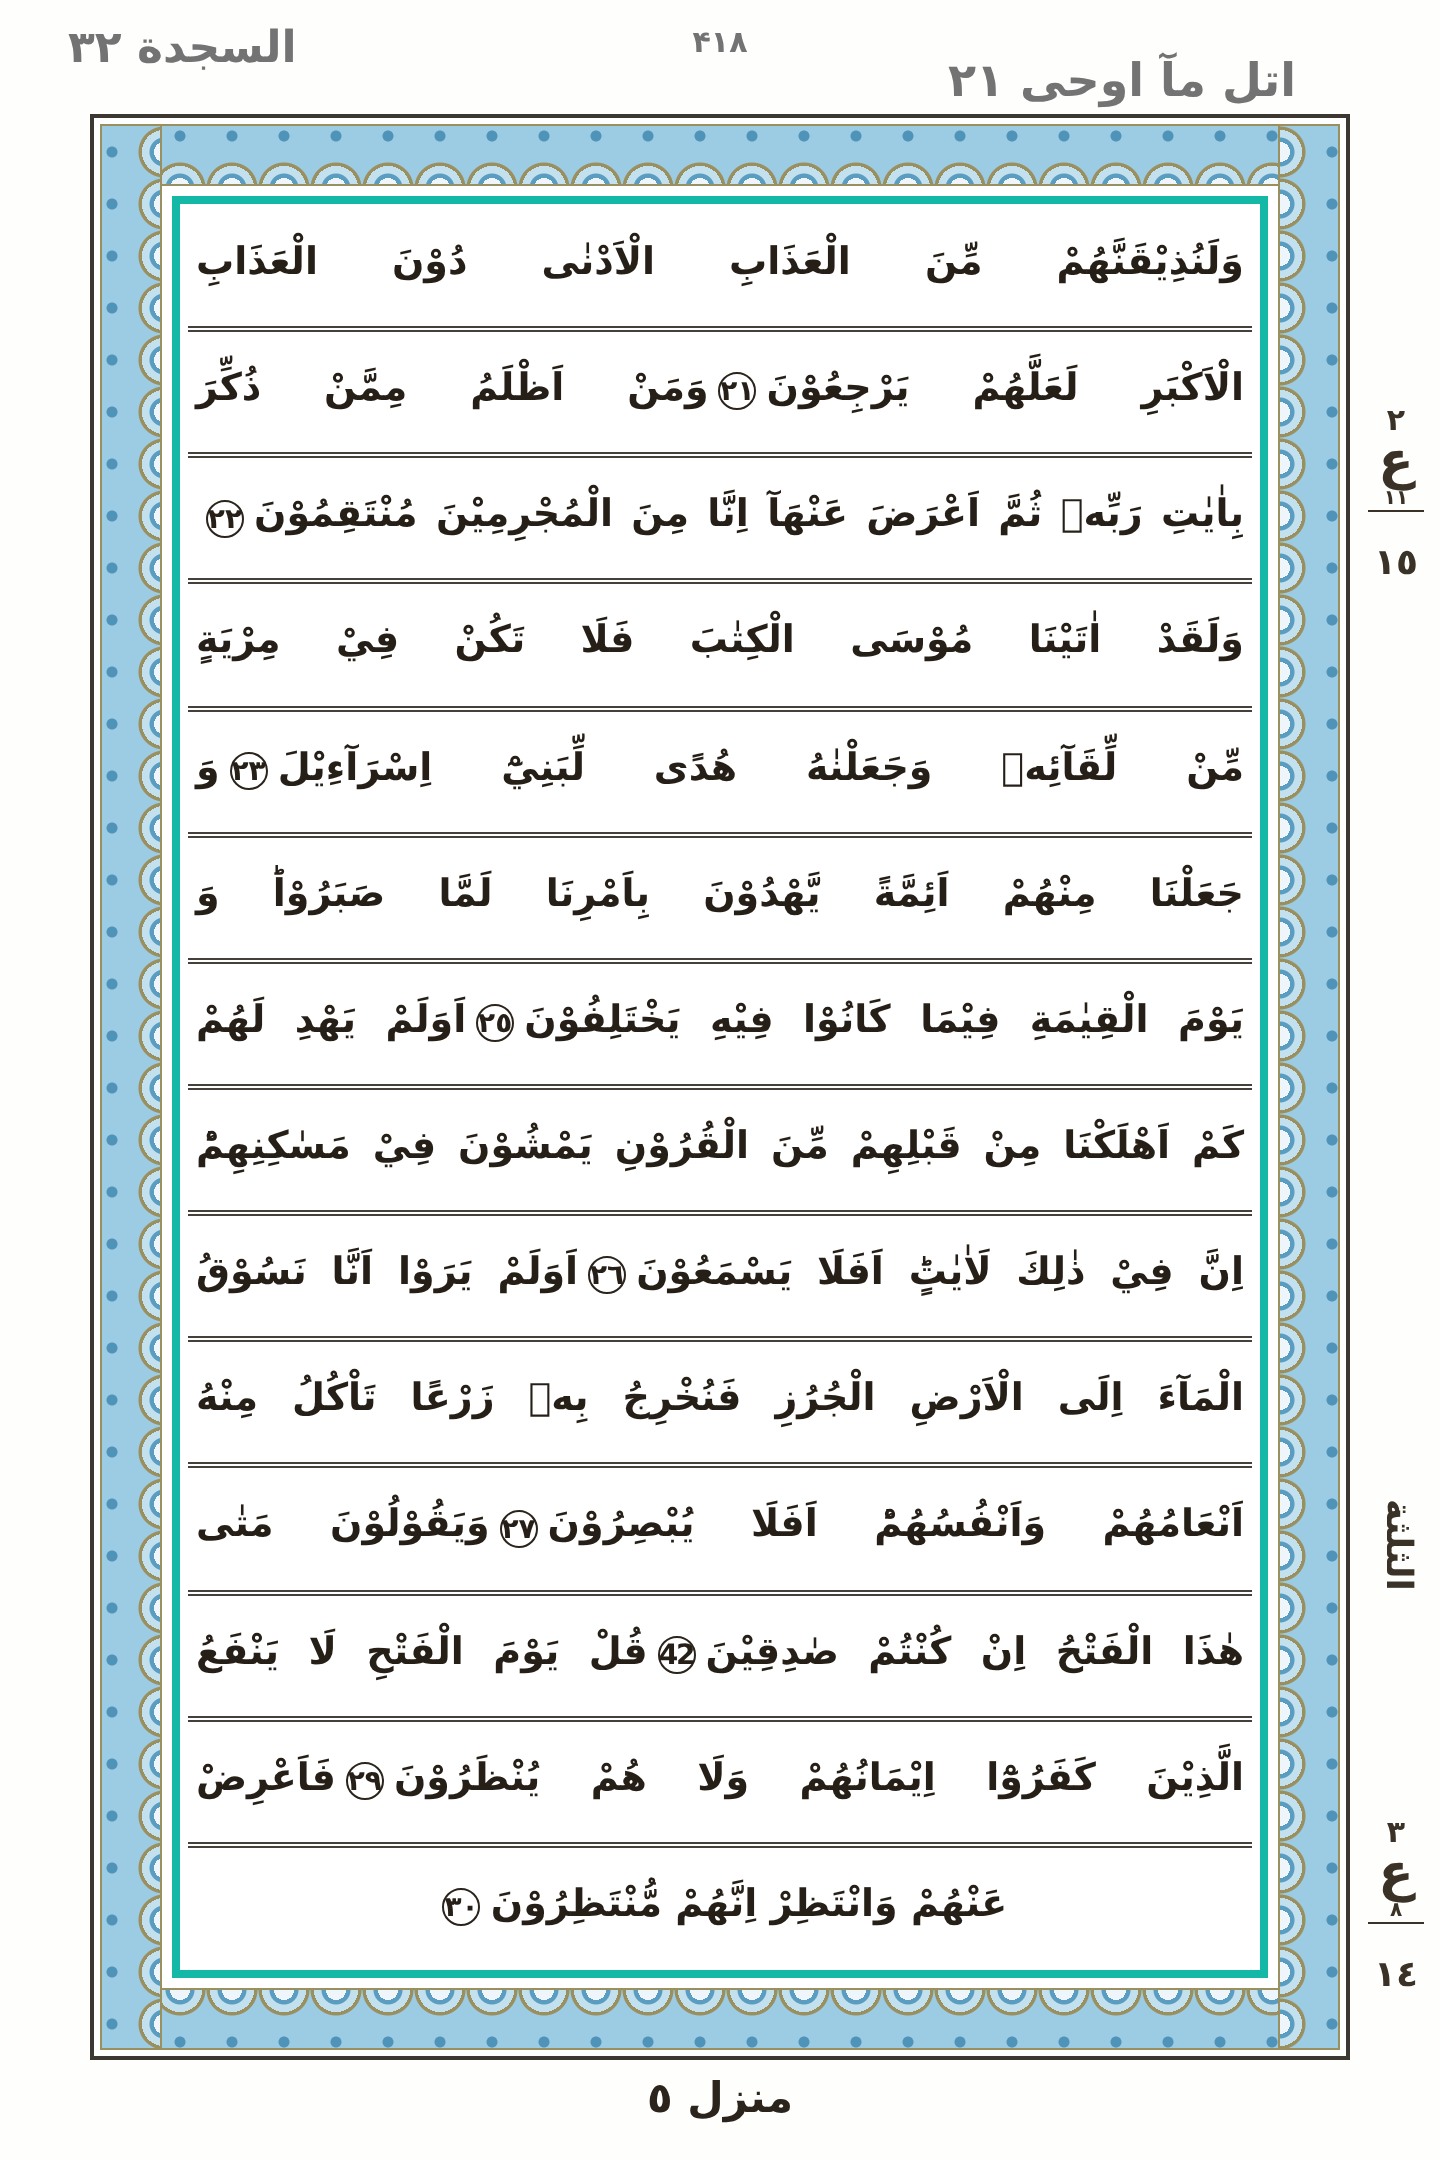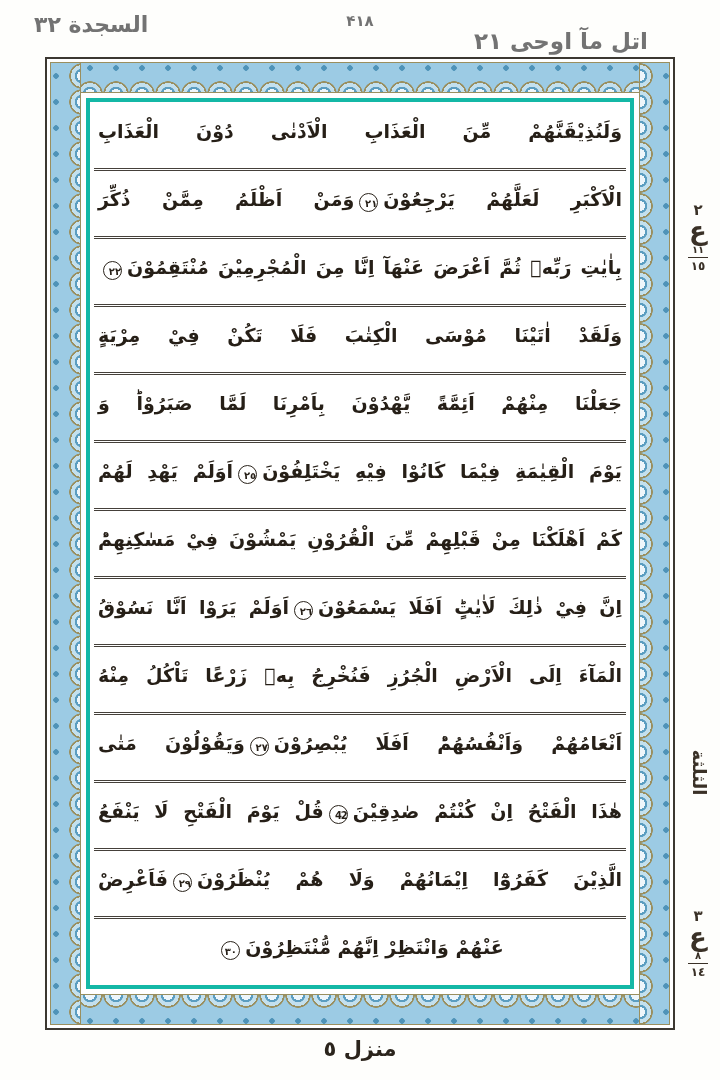--- a/index.html
+++ b/index.html
@@ -60,29 +60,29 @@
     font-size:19px;font-weight:bold;color:#261f17;
     text-align:justify;text-align-last:justify;
     line-height:57px;white-space:nowrap;
     padding:0 4px;
   }
   .line:last-child{border-bottom:none;text-align:center;text-align-last:center;}
   
   .marker-wrap{position:relative;display:inline-block;margin:0 5px;vertical-align:middle;}
   .marker-wrap .circle{
     display:inline-block;width:19px;height:19px;border:1.5px solid #2b241c;border-radius:50%;
-    font-size:10px;line-height:19px;text-align:center;font-weight:bold;box-sizing:border-box;
+    font-size:14px;line-height:19px;text-align:center;font-weight:bold;box-sizing:border-box;
     letter-spacing:-1px;
   }
   
   .ruku{position:absolute;width:40px;text-align:center;color:#3a3127;direction:rtl;}
   .ruku .n-top{font-size:15px;font-weight:bold;line-height:16px;}
   .ruku .ain{font-size:26px;font-weight:bold;line-height:26px;}
   .ruku .n-mid{font-size:10px;font-weight:bold;line-height:11px;}
-  .ruku .n-bot{font-size:12px;font-weight:bold;line-height:14px;border-top:1px solid #3a3127;display:inline-block;padding:1px 3px 0;}
+  .ruku .n-bot{font-size:18px;font-weight:bold;line-height:14px;border-top:1px solid #3a3127;display:inline-block;padding:19px 3px 0;}
   .ruku-top{right:2px;top:202px;}
   .ruku-bottom{right:2px;top:908px;}
   .quarter{
     position:absolute;right:-17px;top:762px;width:76px;text-align:center;
     transform:rotate(90deg);font-size:18px;font-weight:bold;color:#3a3127;direction:rtl;
   }
   
   .footer{
     position:absolute;left:0;right:0;top:1037px;text-align:center;
     font-size:21px;font-weight:bold;color:#2b241c;direction:rtl;
@@ -100,20 +100,21 @@
   <div class="band band-bottom"></div>
   <div class="band band-left"></div>
   <div class="band band-right"></div>
 
   <div class="textbox">
     <div class="lines">
         <div class="line"><span>وَلَنُذِيْقَنَّهُمْ مِّنَ الْعَذَابِ الْاَدْنٰى دُوْنَ الْعَذَابِ</span></div>
         <div class="line"><span>الْاَكْبَرِ لَعَلَّهُمْ يَرْجِعُوْنَ</span><span class="marker-wrap"><span class="circle">٢١</span></span><span>وَمَنْ اَظْلَمُ مِمَّنْ ذُكِّرَ</span></div>
         <div class="line"><span>بِاٰيٰتِ رَبِّهٖ ثُمَّ اَعْرَضَ عَنْهَآ اِنَّا مِنَ الْمُجْرِمِيْنَ مُنْتَقِمُوْنَ</span><span class="marker-wrap"><span class="circle">٢٢</span></span></div>
         <div class="line"><span>وَلَقَدْ اٰتَيْنَا مُوْسَى الْكِتٰبَ فَلَا تَكُنْ فِيْ مِرْيَةٍ</span></div>
+        <div class="line"><span>مِّنْ لِّقَآئِهٖ وَجَعَلْنٰهُ هُدًى لِّبَنِيْٓ اِسْرَآءِيْلَ</span><span class="marker-wrap"><span class="circle">٢٣</span></span><span>وَ</span></div>
         <div class="line"><span>جَعَلْنَا مِنْهُمْ اَئِمَّةً يَّهْدُوْنَ بِاَمْرِنَا لَمَّا صَبَرُوْاؕ وَ</span></div>
         <div class="line"><span>يَوْمَ الْقِيٰمَةِ فِيْمَا كَانُوْا فِيْهِ يَخْتَلِفُوْنَ</span><span class="marker-wrap"><span class="circle">٢٥</span></span><span>اَوَلَمْ يَهْدِ لَهُمْ</span></div>
         <div class="line"><span>كَمْ اَهْلَكْنَا مِنْ قَبْلِهِمْ مِّنَ الْقُرُوْنِ يَمْشُوْنَ فِيْ مَسٰكِنِهِمْؕ</span></div>
         <div class="line"><span>اِنَّ فِيْ ذٰلِكَ لَاٰيٰتٍؕ اَفَلَا يَسْمَعُوْنَ</span><span class="marker-wrap"><span class="circle">٢٦</span></span><span>اَوَلَمْ يَرَوْا اَنَّا نَسُوْقُ</span></div>
         <div class="line"><span>الْمَآءَ اِلَى الْاَرْضِ الْجُرُزِ فَنُخْرِجُ بِهٖ زَرْعًا تَاْكُلُ مِنْهُ</span></div>
         <div class="line"><span>اَنْعَامُهُمْ وَاَنْفُسُهُمْؕ اَفَلَا يُبْصِرُوْنَ</span><span class="marker-wrap"><span class="circle">٢٧</span></span><span>وَيَقُوْلُوْنَ مَتٰى</span></div>
         <div class="line"><span>هٰذَا الْفَتْحُ اِنْ كُنْتُمْ صٰدِقِيْنَ</span><span class="marker-wrap"><span class="circle">42</span></span><span>قُلْ يَوْمَ الْفَتْحِ لَا يَنْفَعُ</span></div>
         <div class="line"><span>الَّذِيْنَ كَفَرُوْٓا اِيْمَانُهُمْ وَلَا هُمْ يُنْظَرُوْنَ</span><span class="marker-wrap"><span class="circle">٢٩</span></span><span>فَاَعْرِضْ</span></div>
         <div class="line"><span>عَنْهُمْ وَانْتَظِرْ اِنَّهُمْ مُّنْتَظِرُوْنَ</span><span class="marker-wrap"><span class="circle">٣٠</span></span></div>
       </div>

